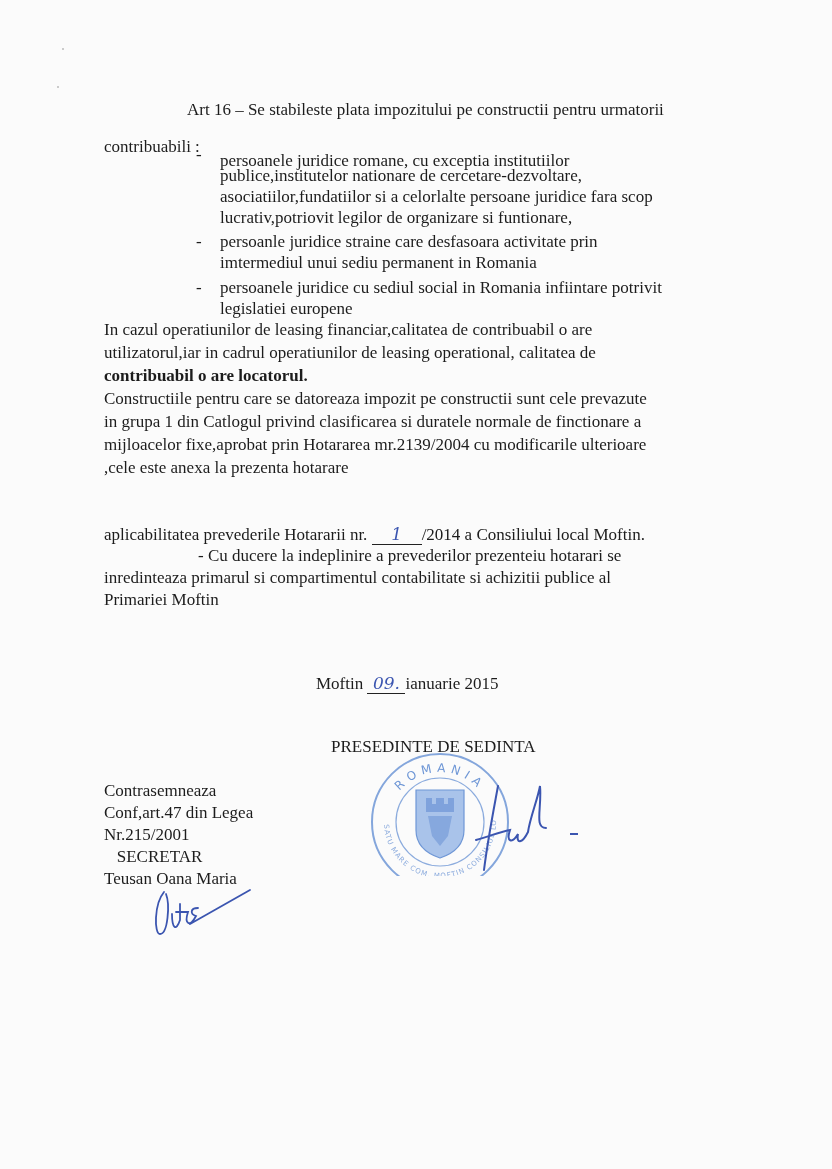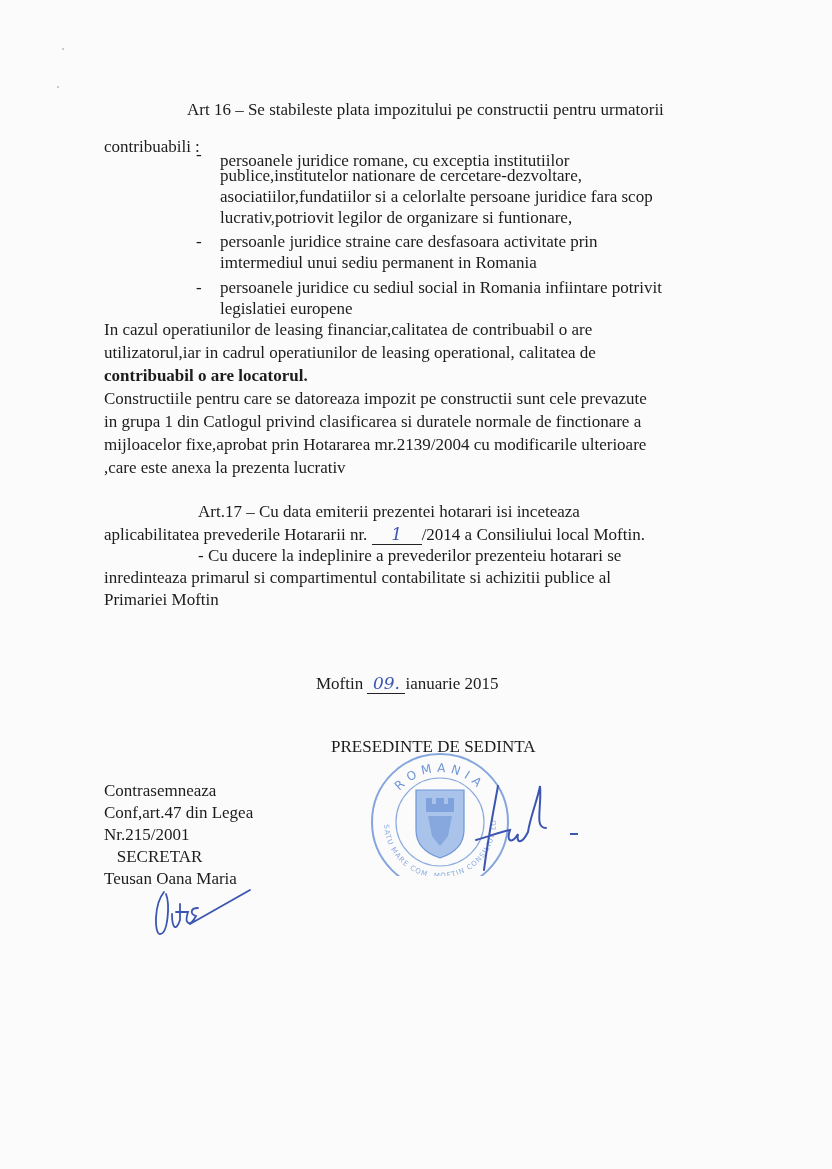--- a/index.html
+++ b/index.html
@@ -41,23 +41,22 @@
   <div class="line" style="left:220px;top:278px;">persoanele juridice cu sediul social in Romania infiintare potrivit</div>
   <div class="line" style="left:220px;top:299px;">legislatiei europene</div>
 
   <div class="line" style="left:104px;top:320px;">In cazul operatiunilor de leasing financiar,calitatea de contribuabil o are</div>
   <div class="line" style="left:104px;top:343px;">utilizatorul,iar in cadrul operatiunilor de leasing operational, calitatea de</div>
   <div class="line" style="left:104px;top:366px;font-weight:bold;">contribuabil o are locatorul.</div>
 
   <div class="line" style="left:104px;top:389px;"> Constructiile pentru care se datoreaza impozit pe constructii sunt cele prevazute</div>
   <div class="line" style="left:104px;top:412px;">in grupa 1 din Catlogul privind clasificarea si duratele normale de finctionare a</div>
   <div class="line" style="left:104px;top:435px;">mijloacelor fixe,aprobat prin Hotararea mr.2139/2004 cu modificarile ulterioare</div>
-  <div class="line" style="left:104px;top:458px;">,care este anexa la prezenta lucrativ</div>
+  <div class="line" style="left:104px;top:458px;">,cele este anexa la prezenta hotarare</div>
 
-  <div class="line" style="left:198px;top:502px;">Art.17 – Cu data emiterii prezentei hotarari isi inceteaza</div>
   <div class="line" style="left:104px;top:524px;">
     <span>aplicabilitatea prevederile Hotararii nr. </span><span class="blank hand" style="width:50px;">1</span><span>/2014 a Consiliului local Moftin.</span>
   </div>
   <div class="line" style="left:104px;top:568px;">inredinteaza primarul si compartimentul contabilitate si achizitii publice  al</div>
   <div class="line" style="left:198px;top:546px;">- Cu ducere la indeplinire a prevederilor prezenteiu hotarari se</div>
   <div class="line" style="left:104px;top:590px;">Primariei  Moftin</div>
 
   <div class="line" style="left:316px;top:673px;">
     <span>Moftin </span><span class="blank hand" style="width:38px;">09.</span><span>ianuarie 2015</span>
   </div>

